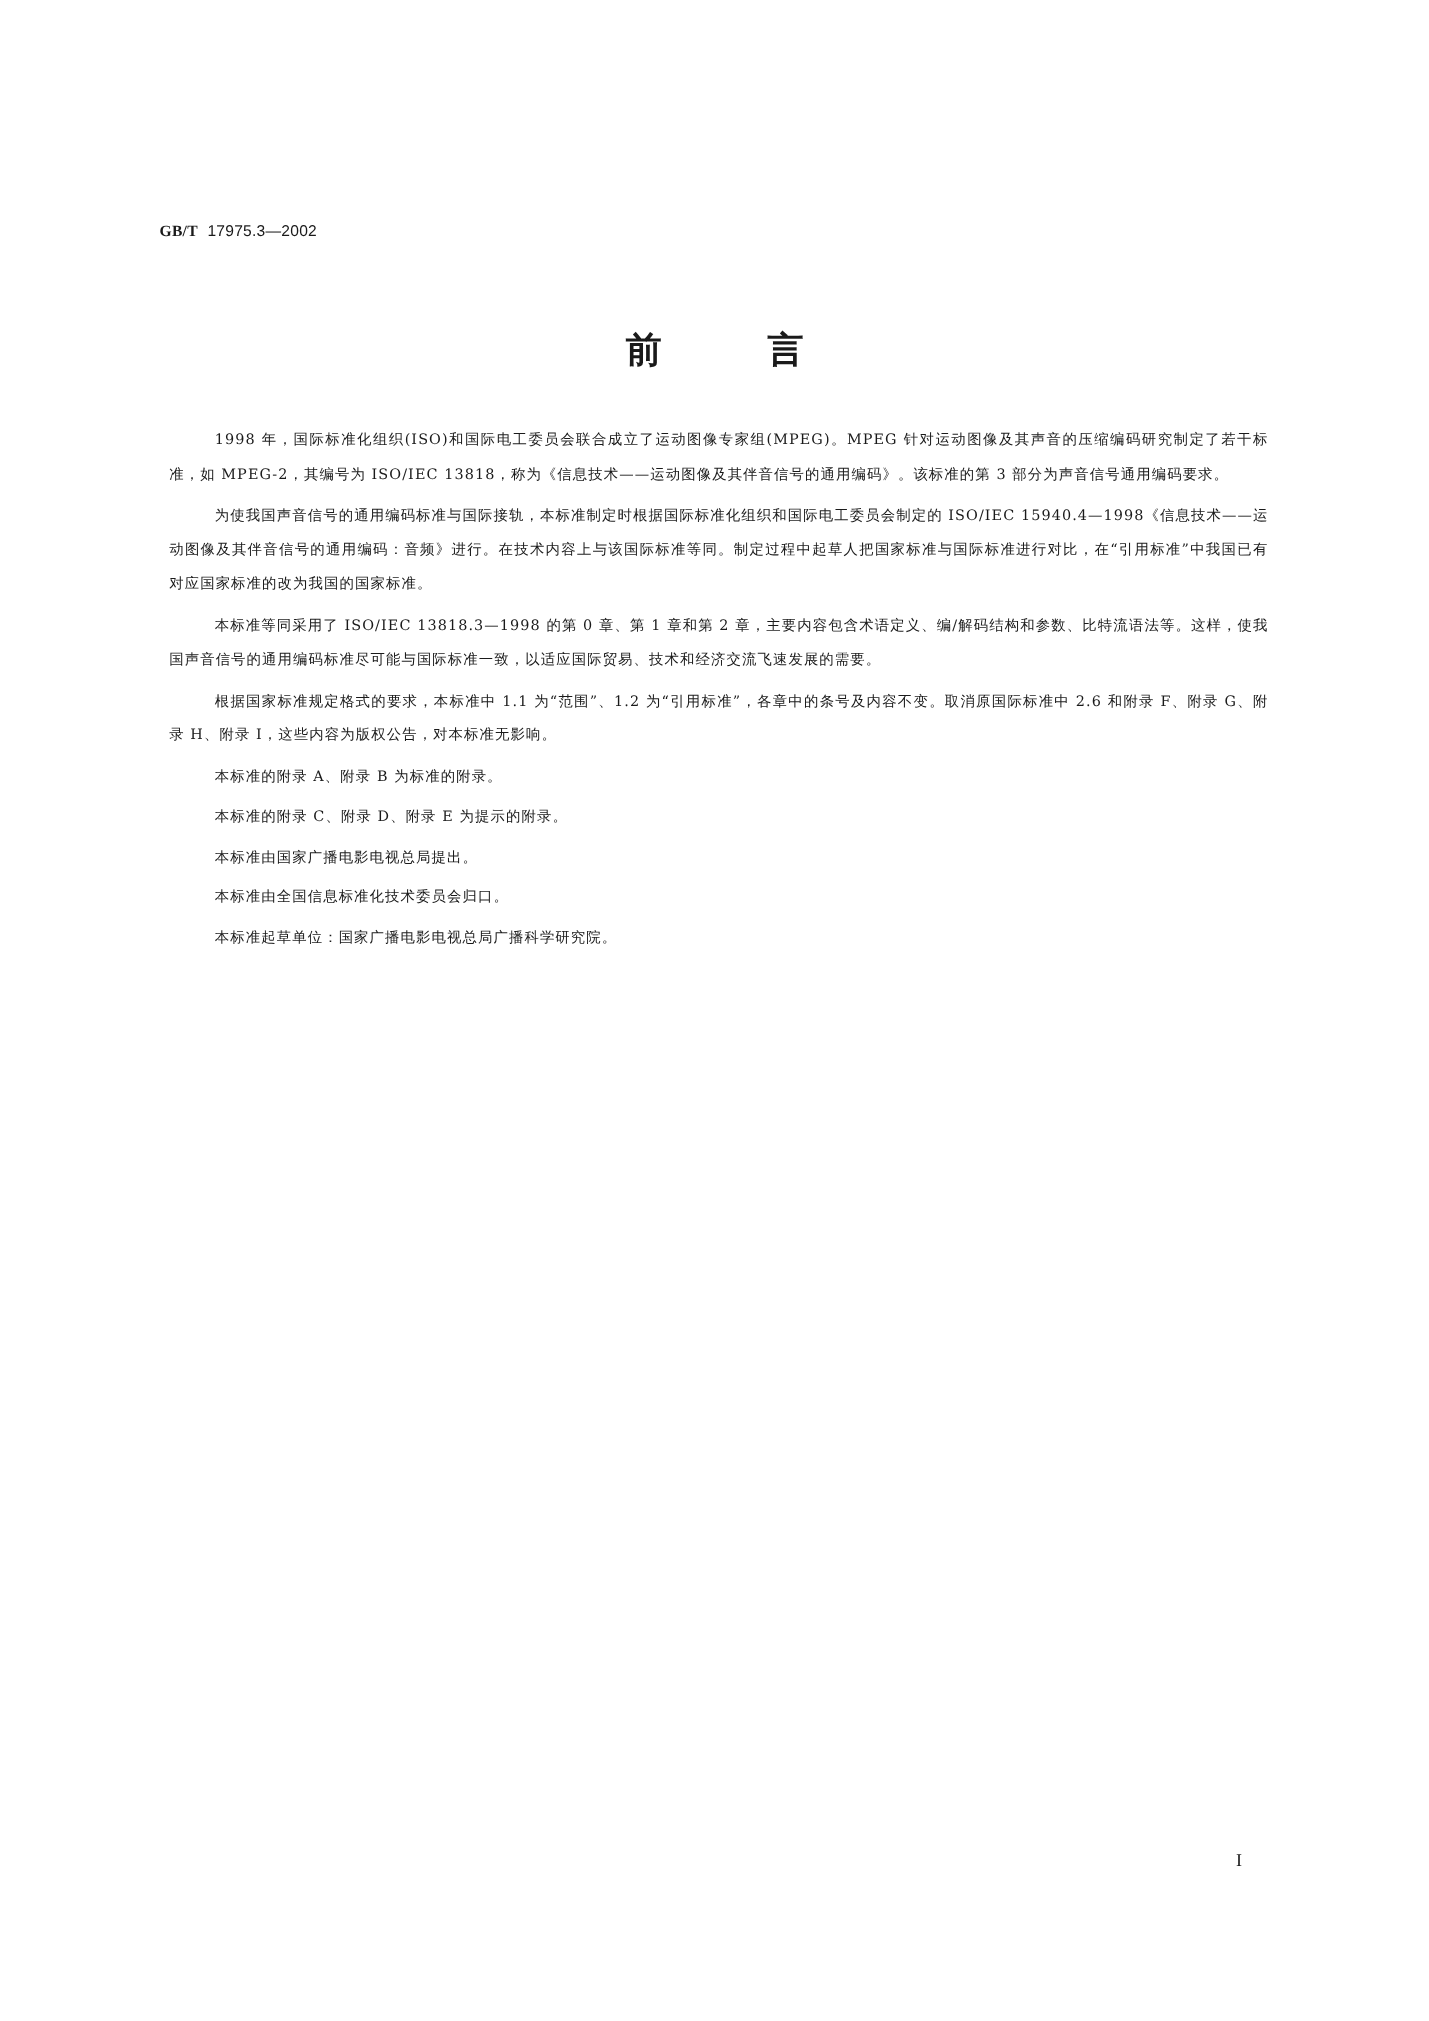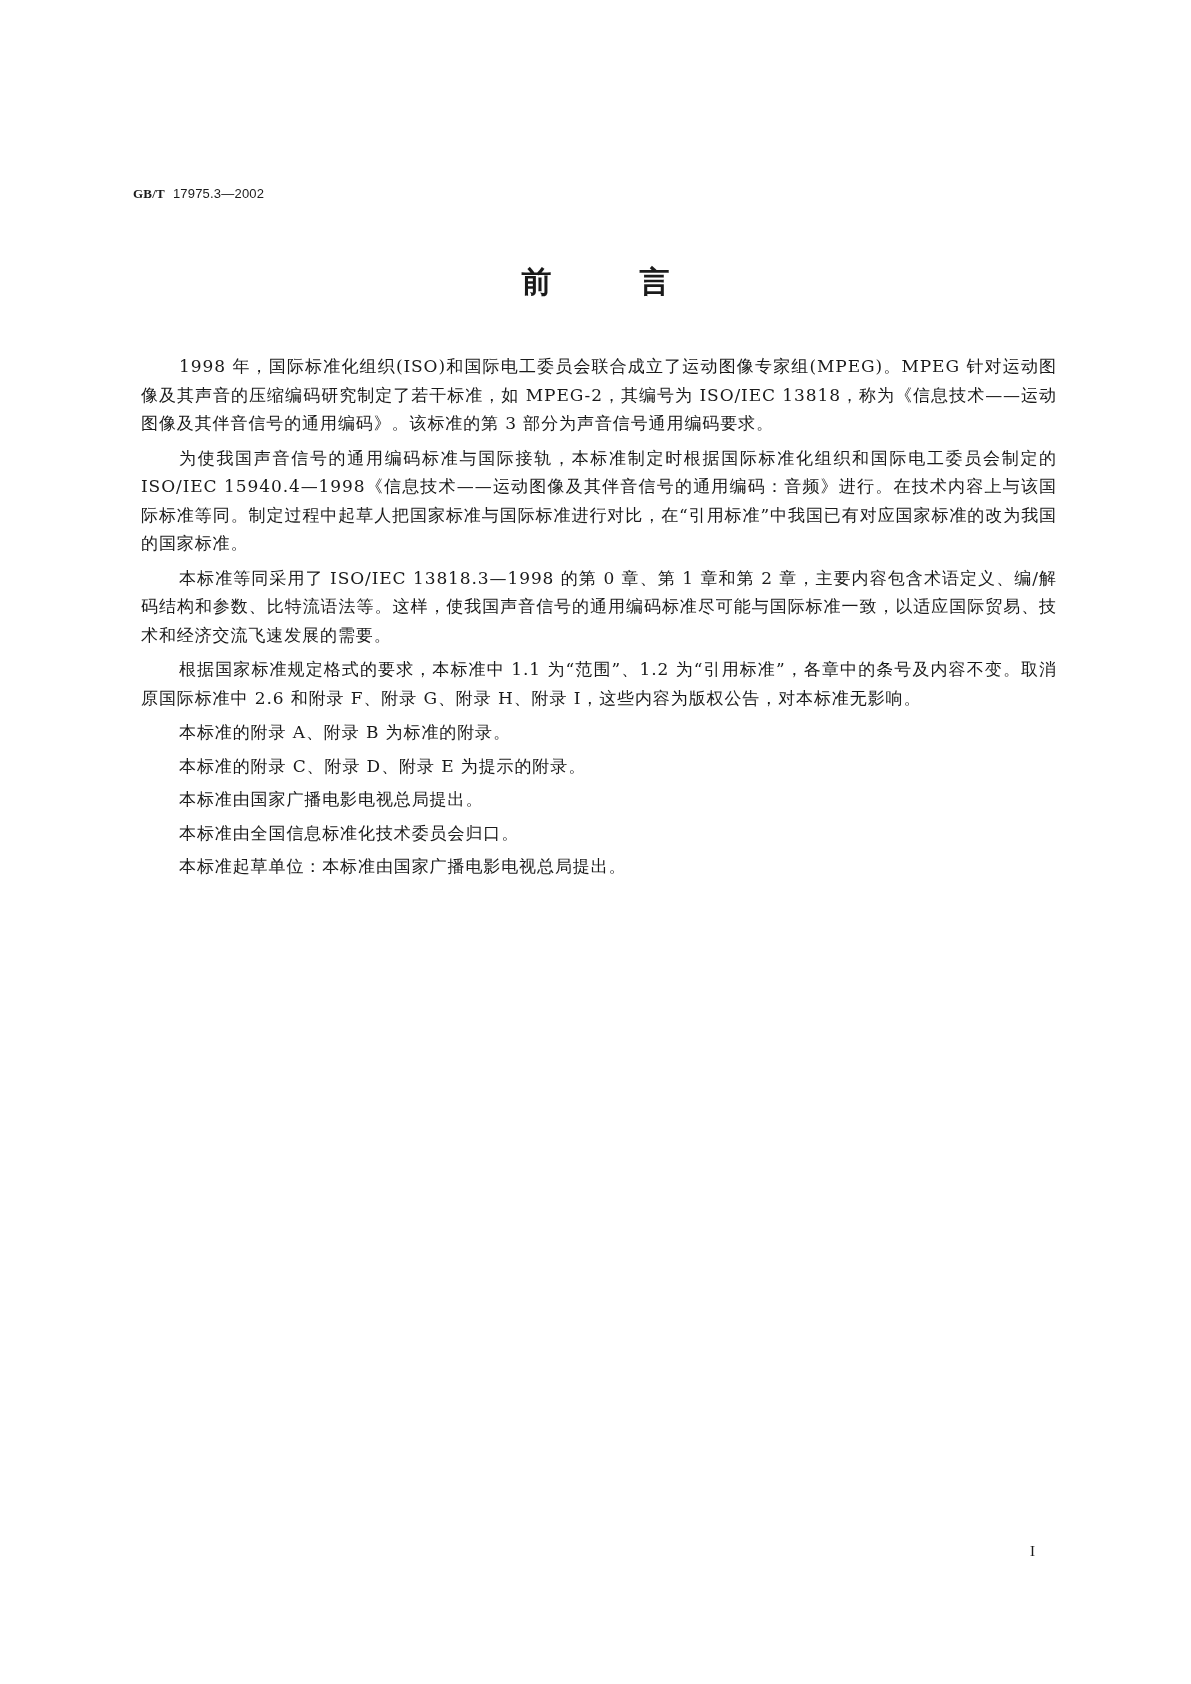--- a/index.html
+++ b/index.html
@@ -1,25 +1,25 @@
 <!DOCTYPE html>
 <html><head>
 <meta charset="utf-8">
 <style>
   html, body { margin: 0; padding: 0; background: #ffffff; }
   body { width: 1191px; height: 1684px; position: relative; overflow: hidden;
          font-family: "DejaVu Serif", "Liberation Serif", serif; color: #1a1a1a; }
   .std-id { position: absolute; left: 133px; top: 180px; font-size: 19px; letter-spacing: 0.2px; }
   .std-id .gb { font-family: Liberation Serif, serif; font-weight: bold; font-size: 13px; }
   .std-id .num { font-family: "Liberation Sans", sans-serif; font-size: 13px; margin-left: 8px; }
-  .title { position: absolute; left: 0; width: 1191px; top: 262px; text-align: center;
+  .title { position: absolute; left: 0; width: 1191px; top: 272px; text-align: center;
            font-size: 30px; font-weight: bold; font-family: "DejaVu Sans", sans-serif; }
   .title span { display: inline-block; }
   .title .gap { width: 88px; }
-  .body { position: absolute; left: 141px; top: 352px; width: 916px; font-size: 17px; line-height: 28.5px; }
+  .body { position: absolute; left: 141px; top: 352px; width: 916px; font-size: 12px; line-height: 28.5px; }
   .body p { margin: 0 0 6px 0; text-indent: 38px; text-align: justify; text-align-last: left; letter-spacing: 0.9px; }
   .body p.short { margin-bottom: 5px; }
   .page-num { position: absolute; left: 1030px; top: 1543px; font-size: 15px; font-family: "Liberation Serif", serif; }
 </style>
 </head>
 <body>
 
 <div class="std-id">
   <span class="gb">GB/T</span><span class="num">17975.3—2002</span>
 </div>
@@ -30,16 +30,16 @@
 
 <div class="body">
   <p>1998 年，国际标准化组织(ISO)和国际电工委员会联合成立了运动图像专家组(MPEG)。MPEG 针对运动图像及其声音的压缩编码研究制定了若干标准，如 MPEG-2，其编号为 ISO/IEC 13818，称为《信息技术——运动图像及其伴音信号的通用编码》。该标准的第 3 部分为声音信号通用编码要求。</p>
   <p>为使我国声音信号的通用编码标准与国际接轨，本标准制定时根据国际标准化组织和国际电工委员会制定的 ISO/IEC 15940.4—1998《信息技术——运动图像及其伴音信号的通用编码：音频》进行。在技术内容上与该国际标准等同。制定过程中起草人把国家标准与国际标准进行对比，在“引用标准”中我国已有对应国家标准的改为我国的国家标准。</p>
   <p>本标准等同采用了 ISO/IEC 13818.3—1998 的第 0 章、第 1 章和第 2 章，主要内容包含术语定义、编/解码结构和参数、比特流语法等。这样，使我国声音信号的通用编码标准尽可能与国际标准一致，以适应国际贸易、技术和经济交流飞速发展的需要。</p>
   <p>根据国家标准规定格式的要求，本标准中 1.1 为“范围”、1.2 为“引用标准”，各章中的条号及内容不变。取消原国际标准中 2.6 和附录 F、附录 G、附录 H、附录 I，这些内容为版权公告，对本标准无影响。</p>
   <p class="short">本标准的附录 A、附录 B 为标准的附录。</p>
   <p class="short">本标准的附录 C、附录 D、附录 E 为提示的附录。</p>
   <p class="short">本标准由国家广播电影电视总局提出。</p>
   <p class="short">本标准由全国信息标准化技术委员会归口。</p>
-  <p class="short">本标准起草单位：本标准由国家广播电影电视总局提出。</p>
+  <p class="short">本标准起草单位：国家广播电影电视总局广播科学研究院。</p>
 </div>
 
 <div class="page-num">I</div>
 
 </body></html>

